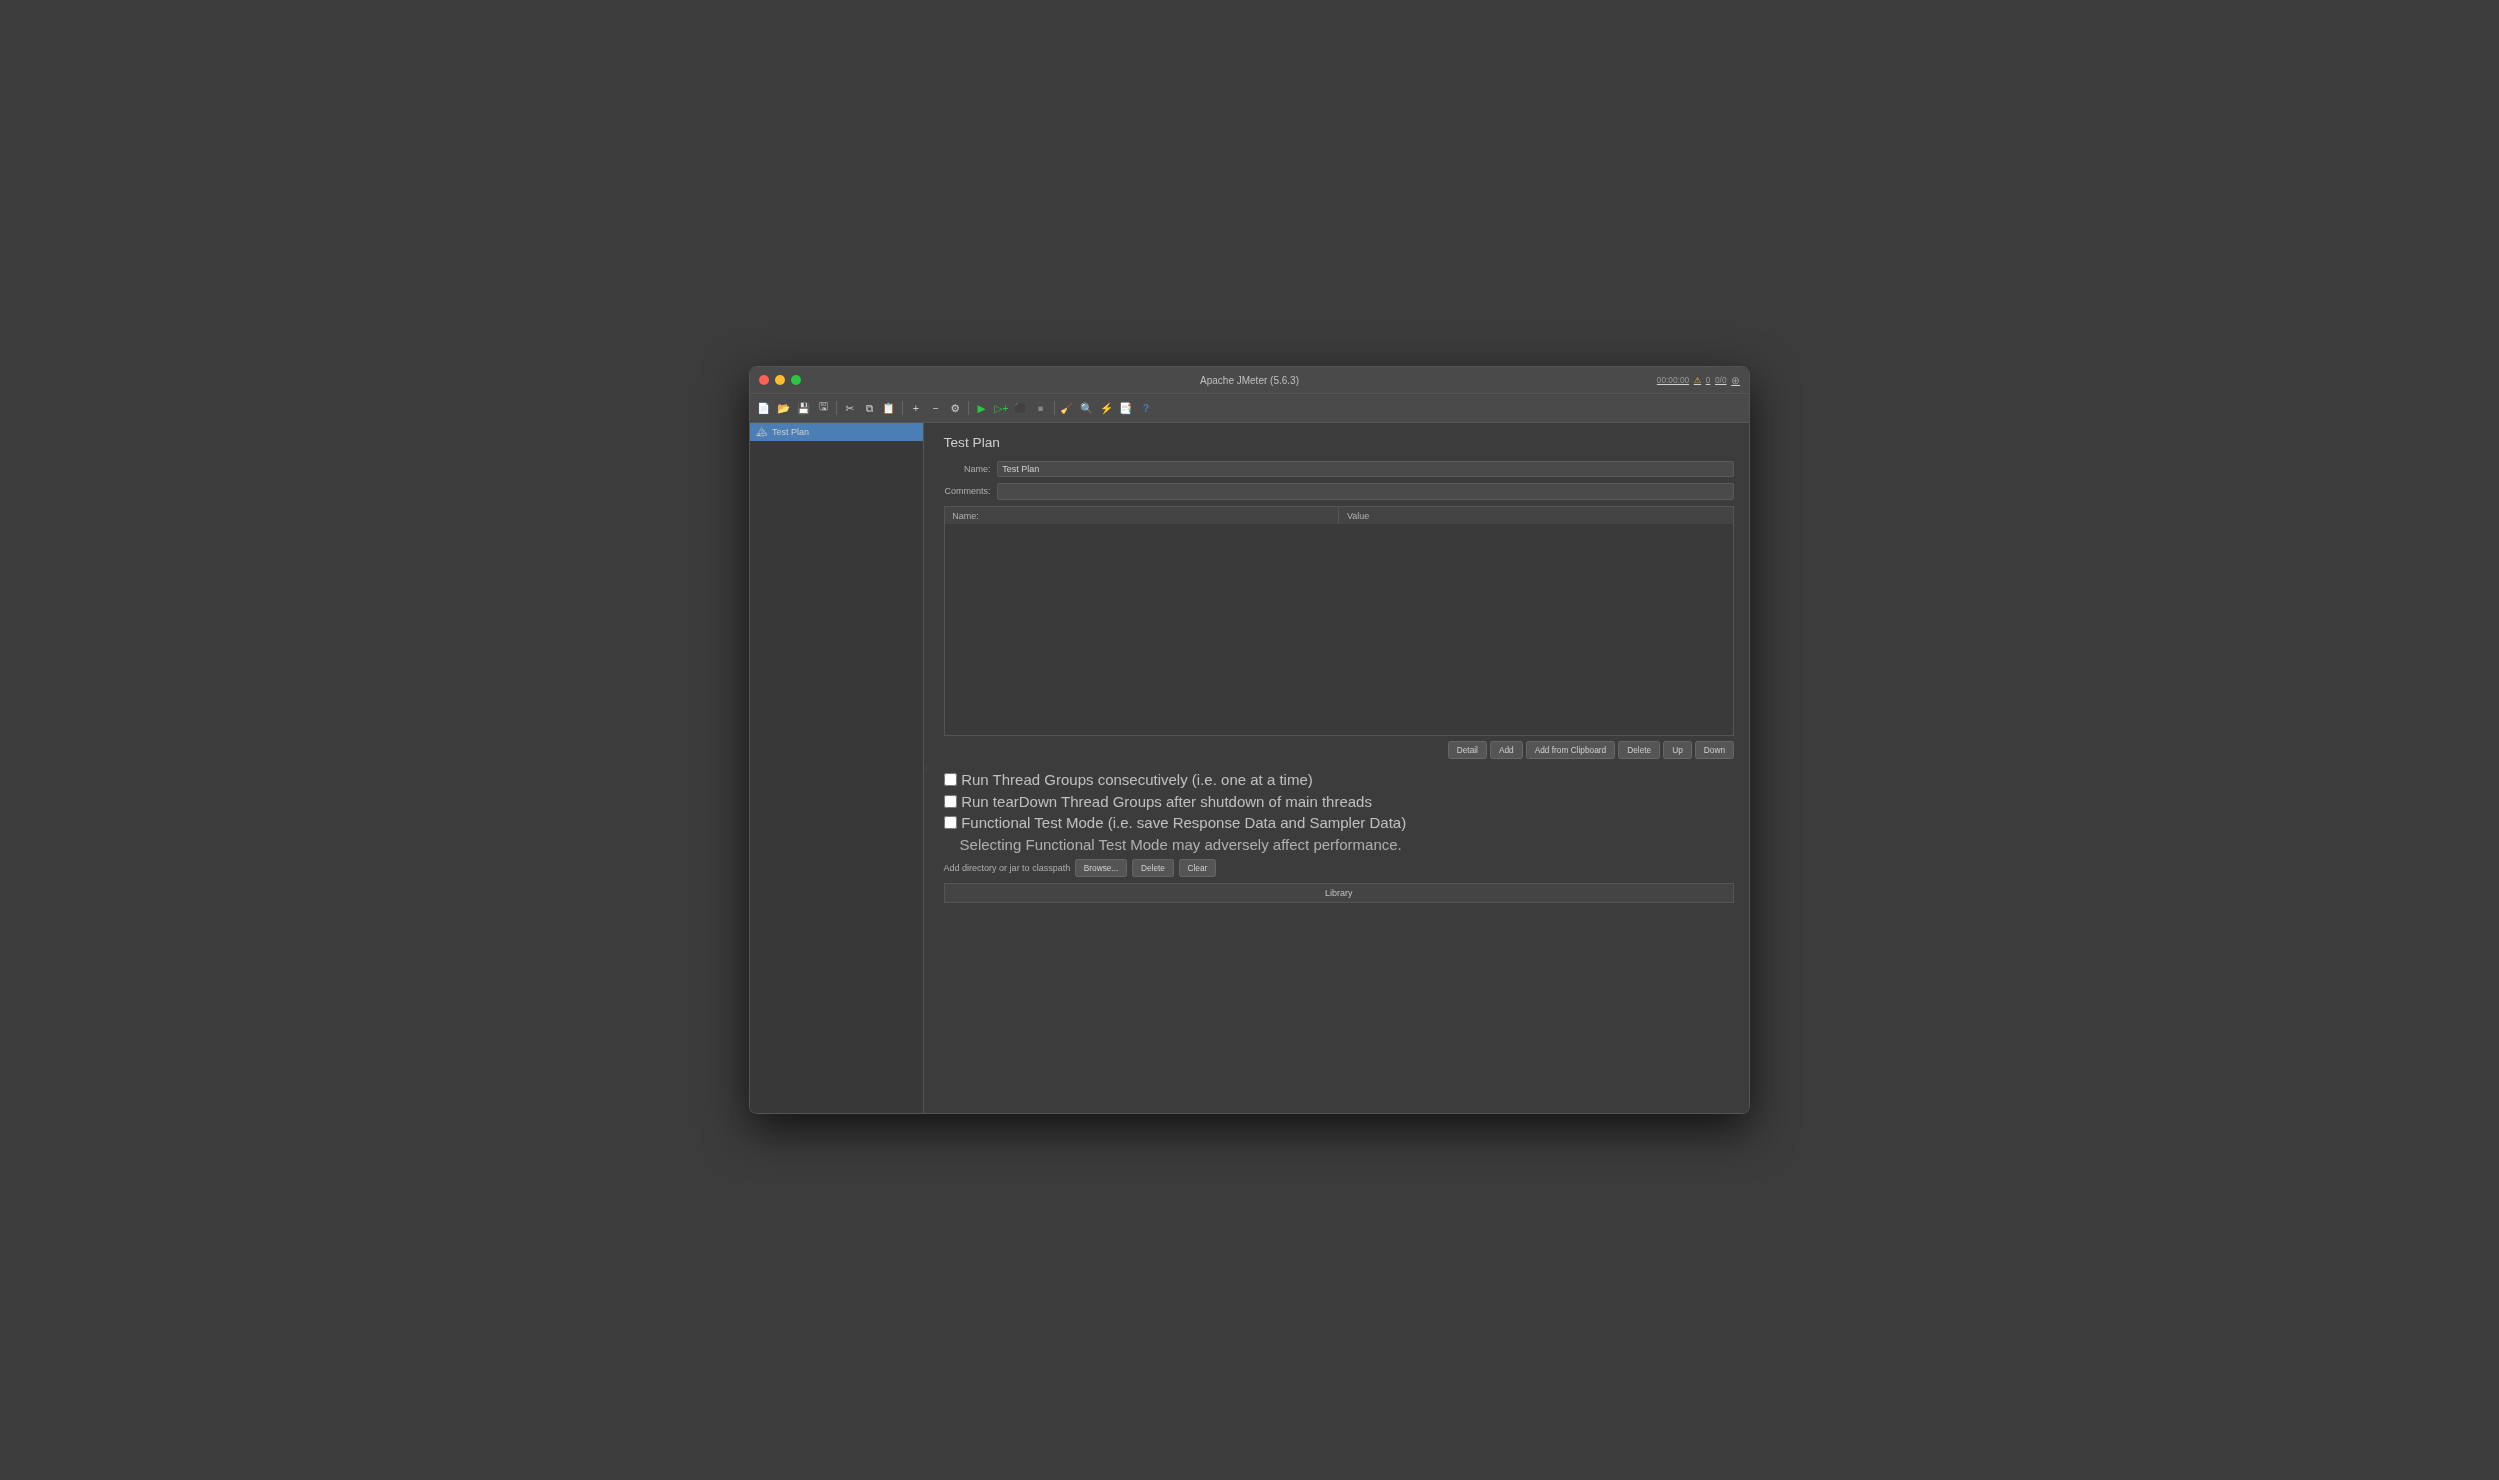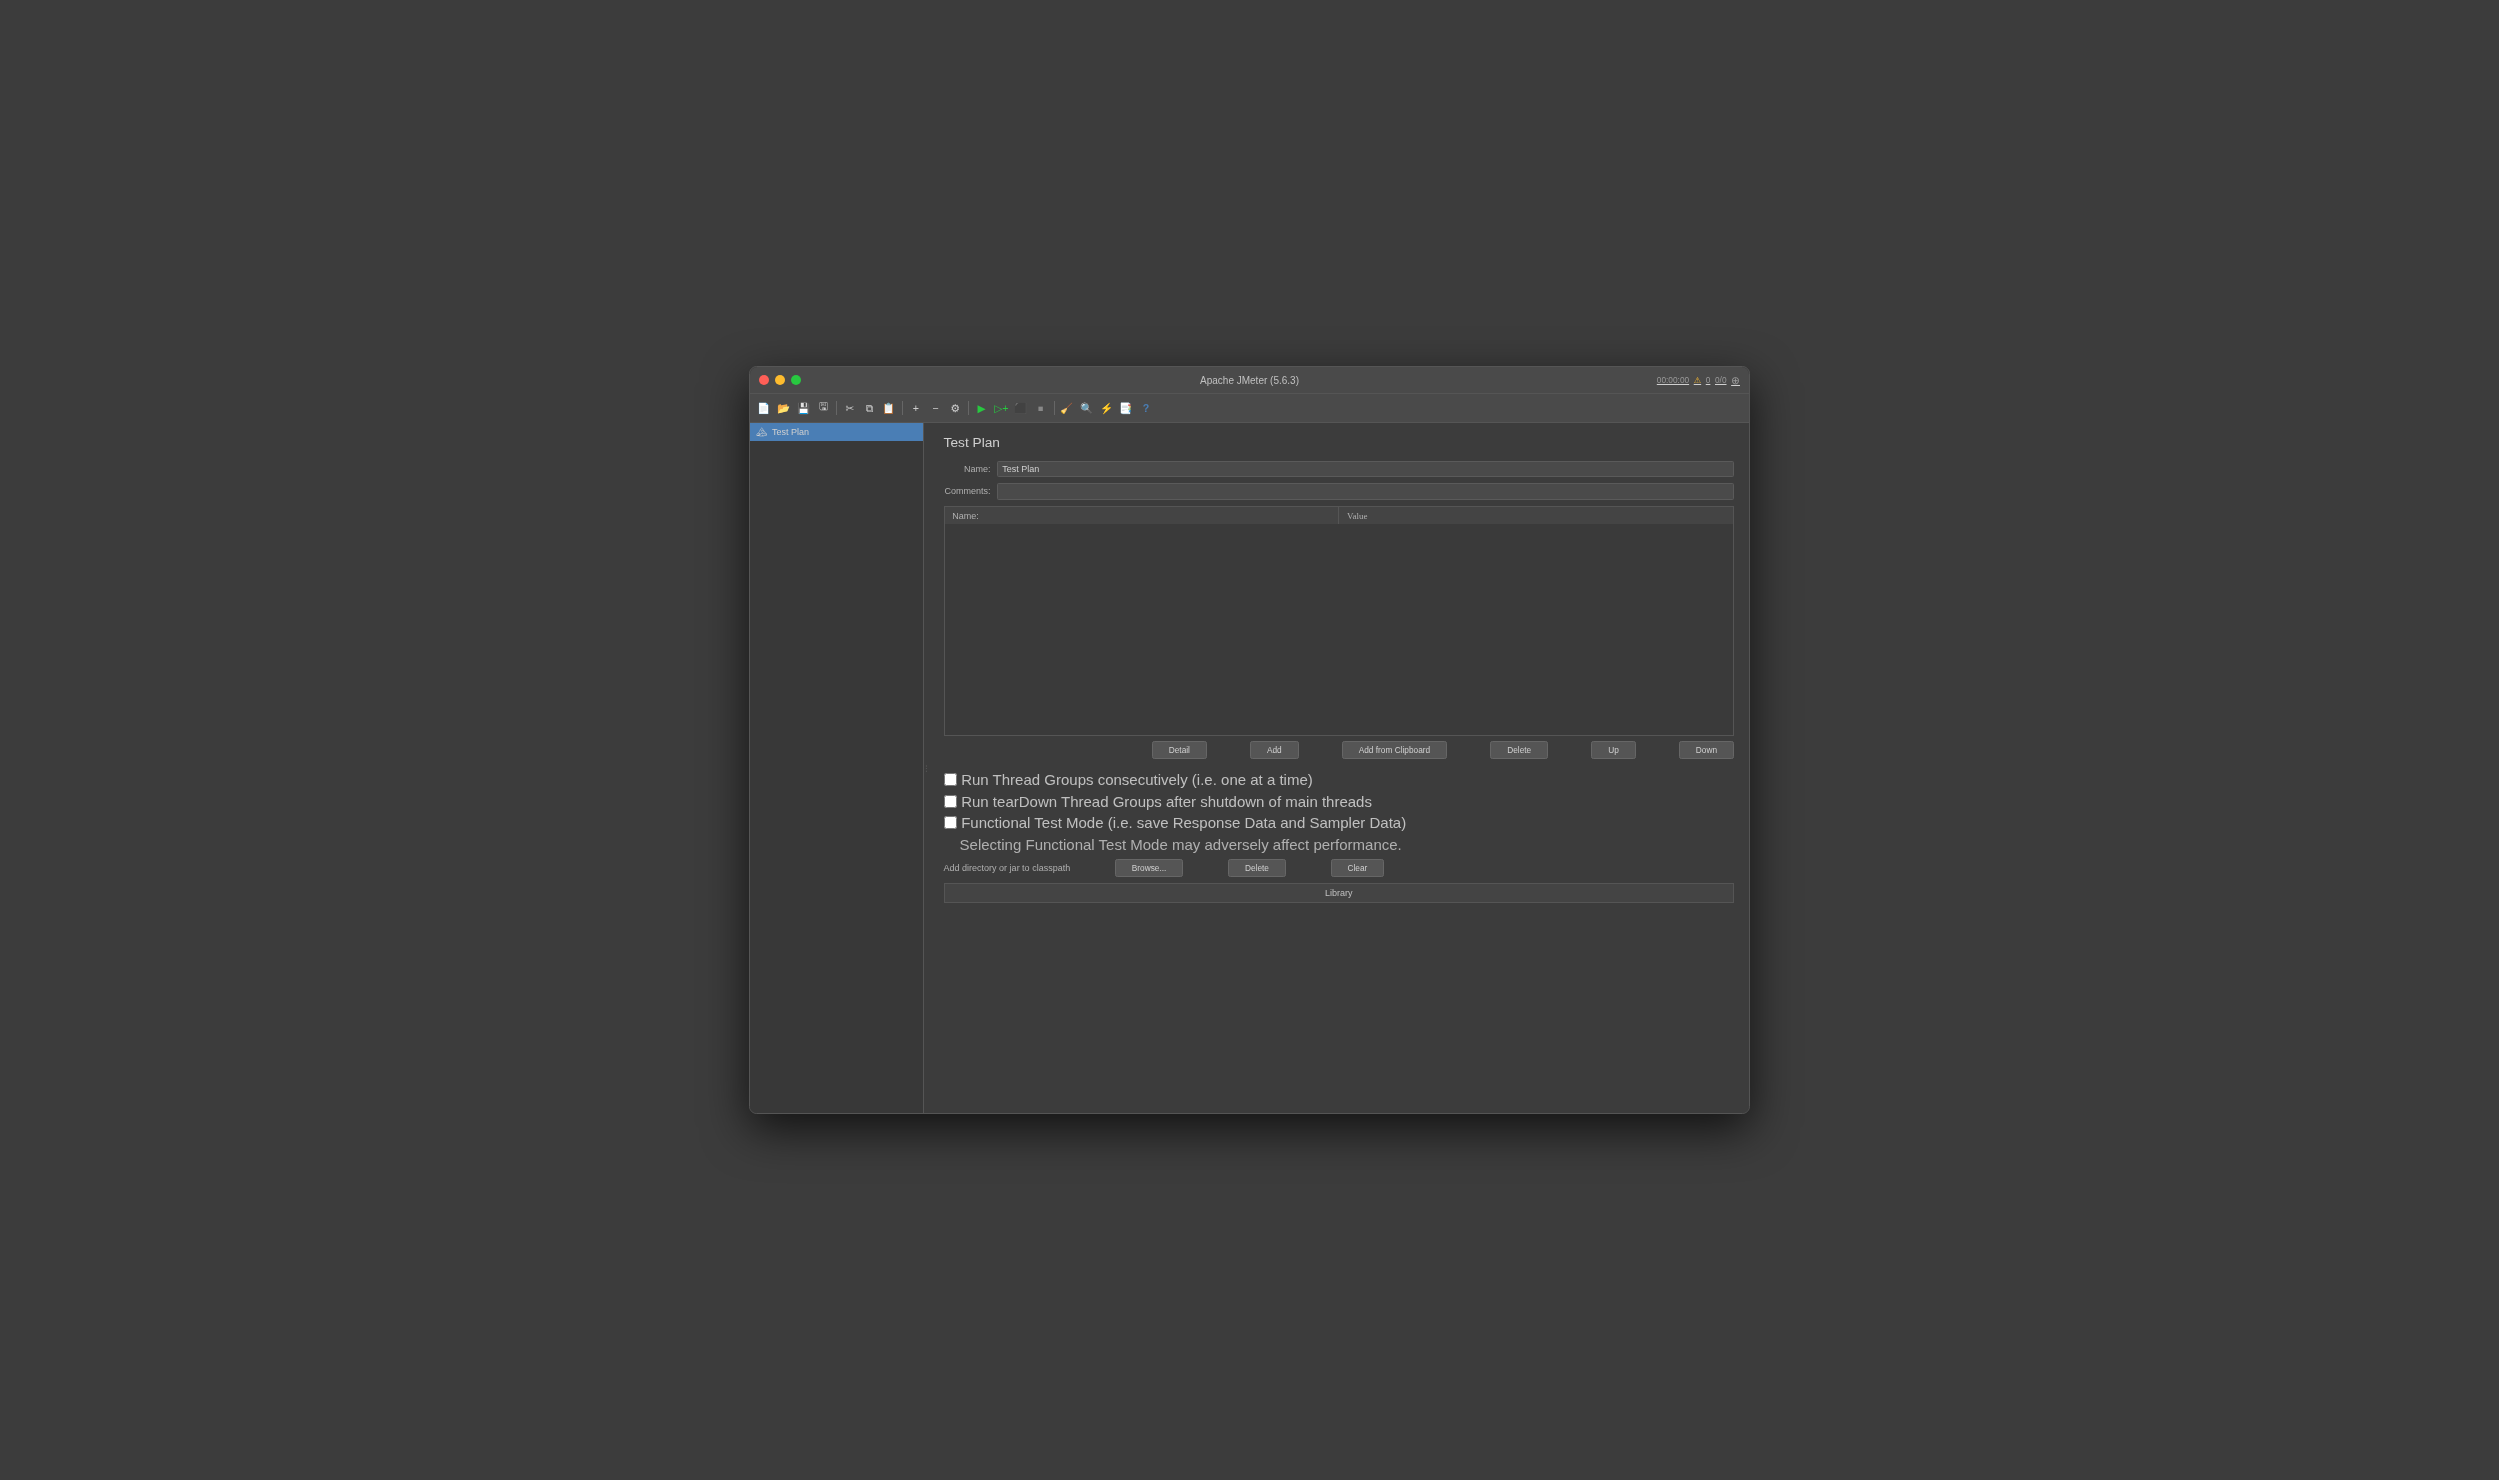--- a/index.html
+++ b/index.html
@@ -206,25 +206,24 @@
       display: flex;
       gap: 3px;
       justify-content: flex-end;
       padding: 4.6px 0;
       margin-bottom: 7.6px;
     }
     .btn {
       background: #555;
       border: 0.8px solid #666;
       color: #d0d0d0;
-      padding: 3px 16px;
+      padding: 3px 8px;
       font-size: 8.3px;
       cursor: pointer;
       border-radius: 2.3px;
-      margin-left: 40px;
     }
     
     .checkbox-row {
       display: flex;
       align-items: center;
       gap: 4.6px;
       margin-bottom: 4.6px;
     }
     .checkbox-row input[type="checkbox"] {
       cursor: pointer;
@@ -264,21 +263,21 @@
       border: 0.8px solid #555;
       border-bottom: none;
     }
     .vars-header-cell {
       flex: 1;
       padding: 3.8px 7.6px;
       color: #b0b0b0;
       font-size: 9px;
       border-right: 0.8px solid #555;
     }
-    .vars-header-cell:last-child { border-right: none; font-family: Liberation Serif, serif; }
+    .vars-header-cell:last-child { border-right: none; }
   </style>
 </head>
 <body>
 
 <div class="window">
 
   <div class="title-bar">
     <div class="title-bar-traffic-lights">
       <div class="traffic-light tl-red"></div>
       <div class="traffic-light tl-yellow"></div>

